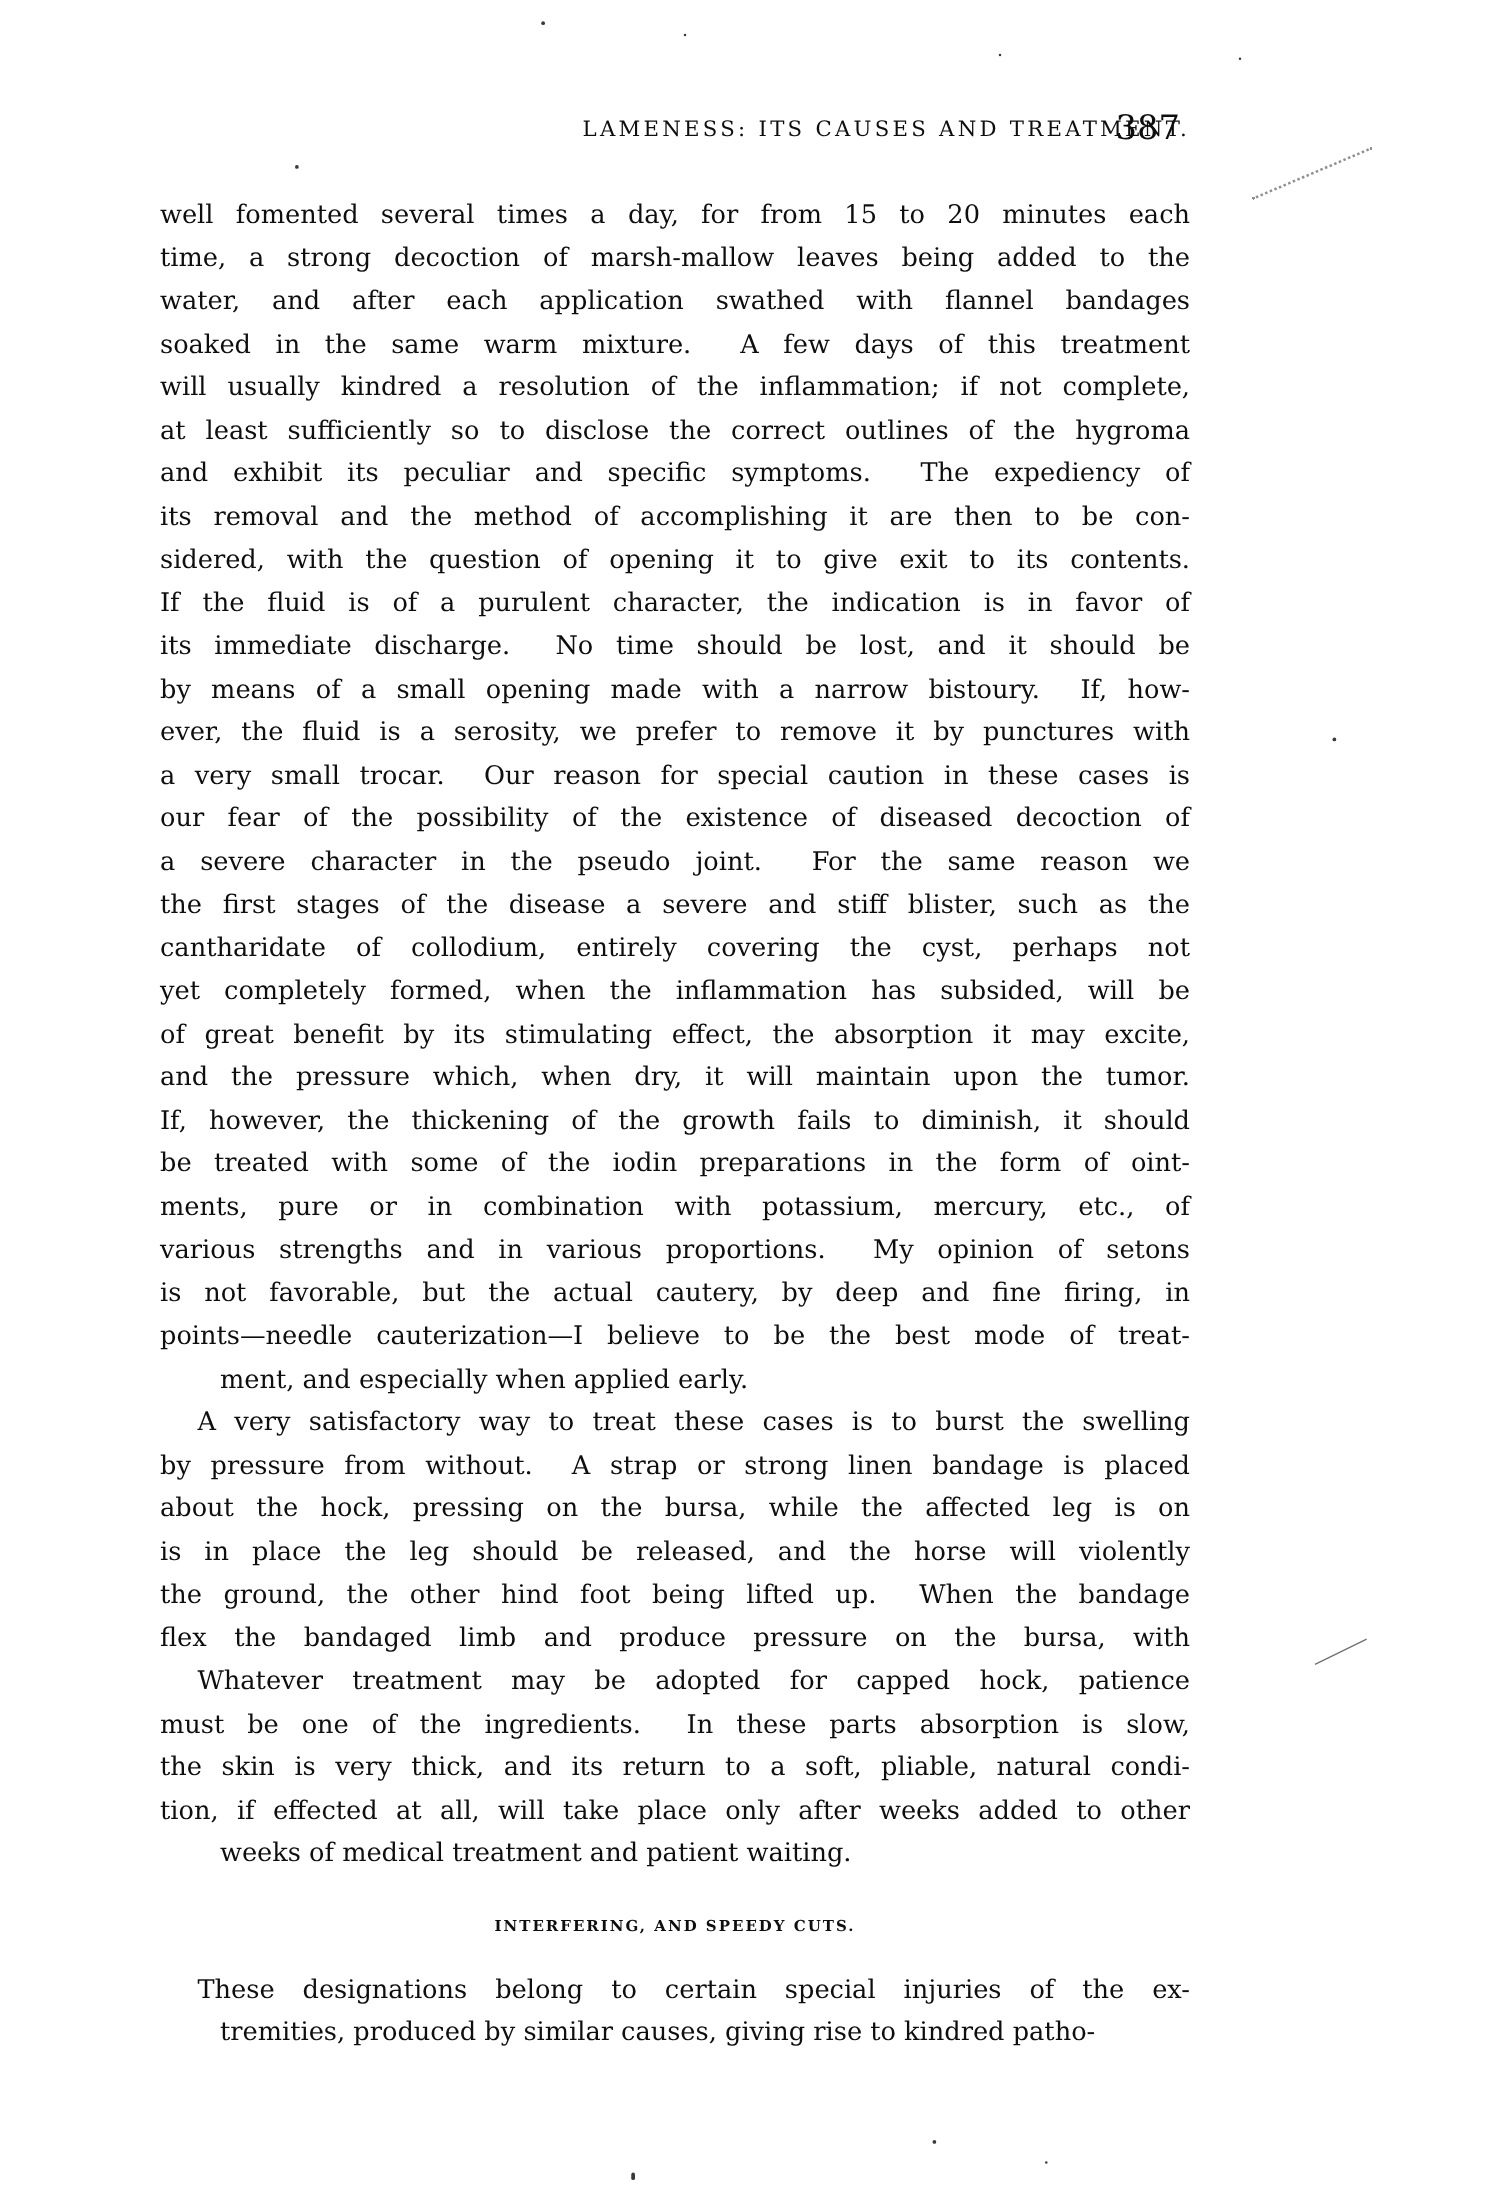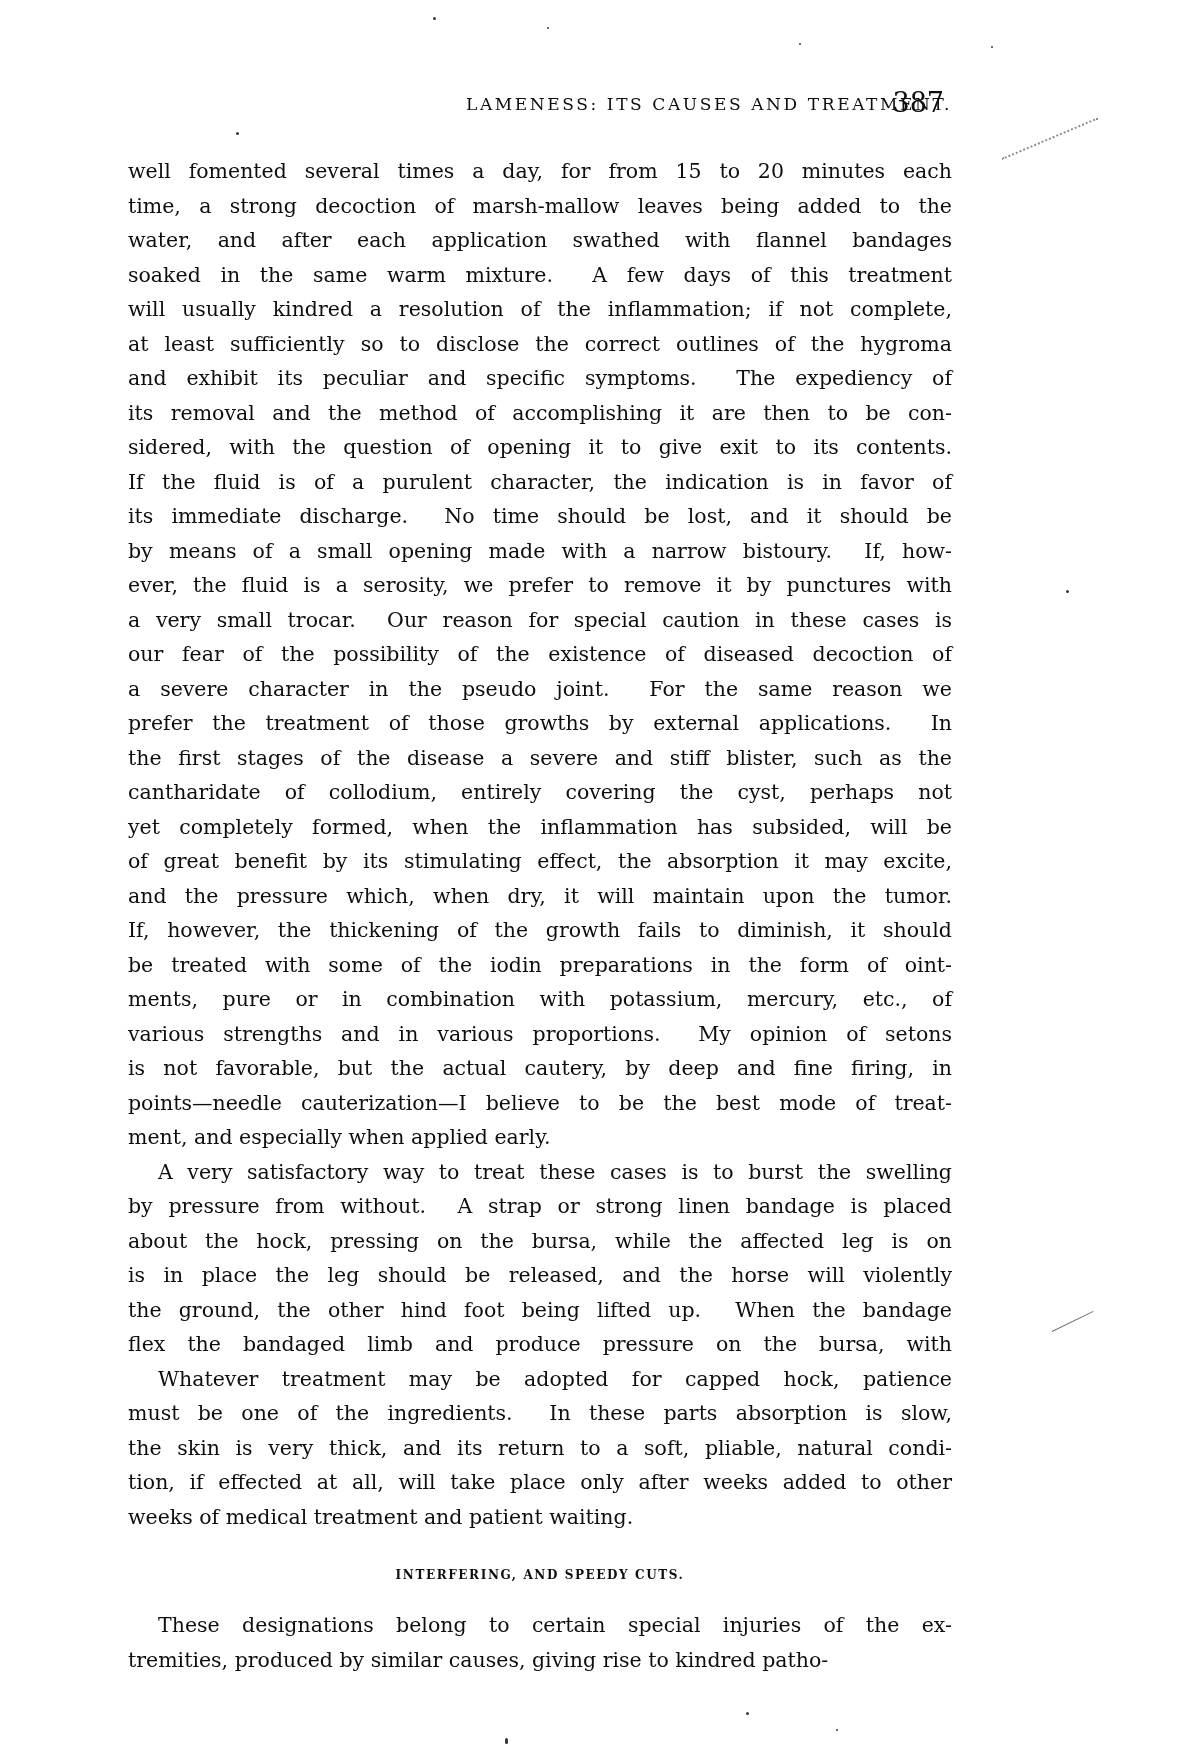--- a/index.html
+++ b/index.html
@@ -50,20 +50,21 @@
   }
   .paragraph { margin: 0; }
   .line {
     line-height: 34.5px;
     text-align: justify;
     text-align-last: justify;
     white-space: pre-wrap;
   }
   .line.para-last {
     text-align-last: left;
+    margin-left: 48px;
   }
   .line.indent-first {
     text-indent: 30px;
   }
   .section-heading {
     margin: 30px 0 22px 0;
     text-align: center;
     font-size: 12px;
     font-weight: 700;
     letter-spacing: 1.6px;
@@ -123,21 +124,20 @@
         <div class="line">and exhibit its peculiar and specific symptoms.  The expediency of</div>
         <div class="line">its removal and the method of accomplishing it are then to be con-</div>
         <div class="line">sidered, with the question of opening it to give exit to its contents.</div>
         <div class="line">If the fluid is of a purulent character, the indication is in favor of</div>
         <div class="line">its immediate discharge.  No time should be lost, and it should be</div>
         <div class="line">by means of a small opening made with a narrow bistoury.  If, how-</div>
         <div class="line">ever, the fluid is a serosity, we prefer to remove it by punctures with</div>
         <div class="line">a very small trocar.  Our reason for special caution in these cases is</div>
         <div class="line">our fear of the possibility of the existence of diseased decoction of</div>
         <div class="line">a severe character in the pseudo joint.  For the same reason we</div>
-        <div class="line">prefer the treatment of those growths by external applications.  In</div>
         <div class="line">the first stages of the disease a severe and stiff blister, such as the</div>
         <div class="line">cantharidate of collodium, entirely covering the cyst, perhaps not</div>
         <div class="line">yet completely formed, when the inflammation has subsided, will be</div>
         <div class="line">of great benefit by its stimulating effect, the absorption it may excite,</div>
         <div class="line">and the pressure which, when dry, it will maintain upon the tumor.</div>
         <div class="line">If, however, the thickening of the growth fails to diminish, it should</div>
         <div class="line">be treated with some of the iodin preparations in the form of oint-</div>
         <div class="line">ments, pure or in combination with potassium, mercury, etc., of</div>
         <div class="line">various strengths and in various proportions.  My opinion of setons</div>
         <div class="line">is not favorable, but the actual cautery, by deep and fine firing, in</div>

